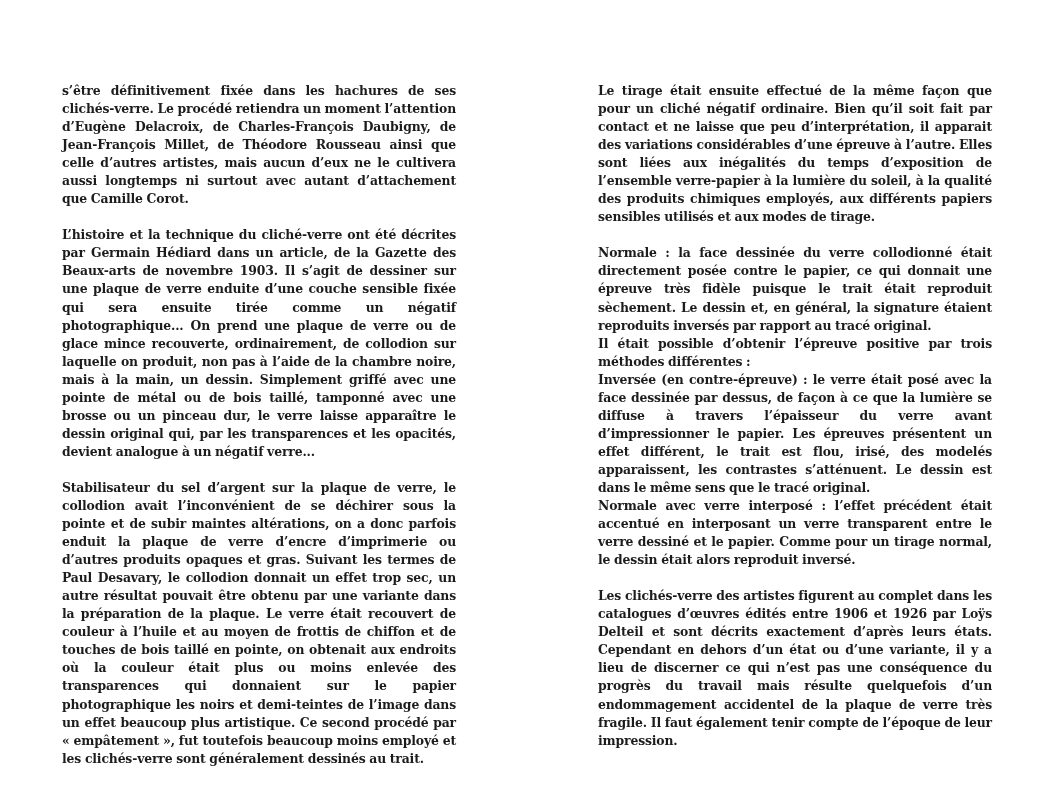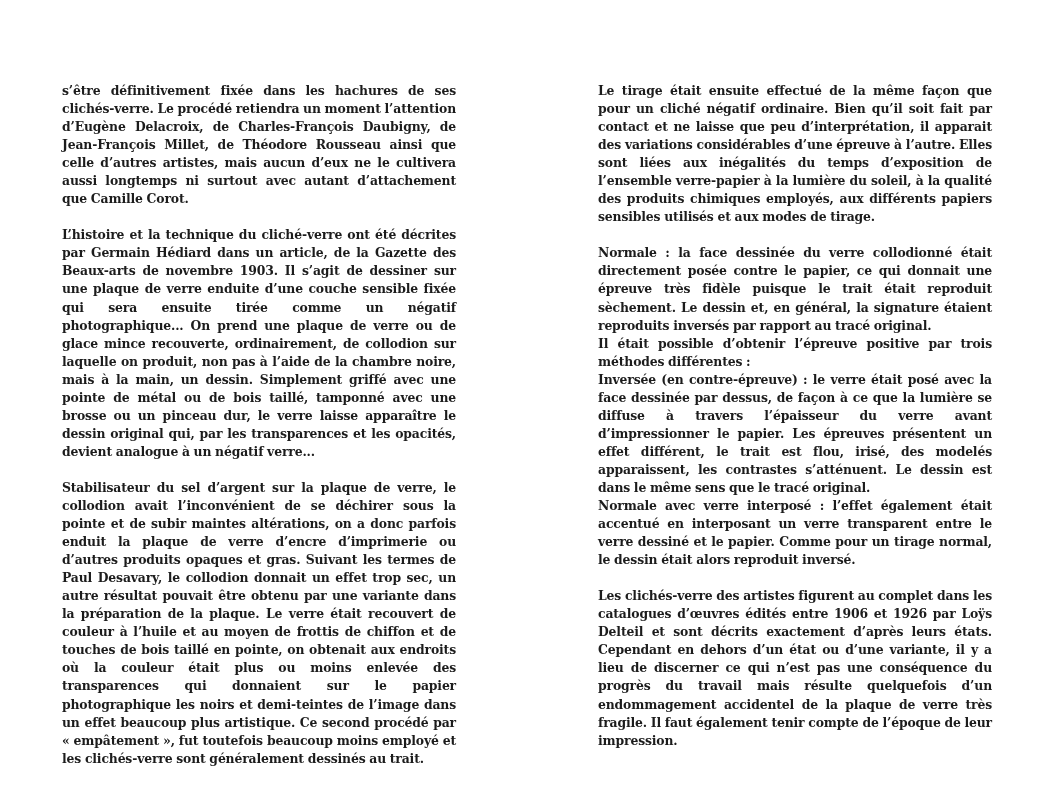--- a/index.html
+++ b/index.html
@@ -43,18 +43,18 @@
 </div>
 
 <div class="column right">
   <div class="para">
     <span class="line-group">Le tirage était ensuite effectué de la même façon que pour un cliché négatif ordinaire. Bien qu’il soit fait par contact et ne laisse que peu d’interprétation, il apparait des variations considérables d’une épreuve à l’autre. Elles sont liées aux inégalités du temps d’exposition de l’ensemble verre-papier à la lumière du soleil, à la qualité des produits chimiques employés, aux différents papiers sensibles utilisés et aux modes de tirage.</span>
   </div>
   <div class="para">
     <span class="line-group">Normale : la face dessinée du verre collodionné était directement posée contre le papier, ce qui donnait une épreuve très fidèle puisque le trait était reproduit sèchement. Le dessin et, en général, la signature étaient reproduits inversés par rapport au tracé original.</span>
     <span class="line-group">Il était possible d’obtenir l’épreuve positive par trois méthodes différentes :</span>
     <span class="line-group">Inversée (en contre-épreuve) : le verre était posé avec la face dessinée par dessus, de façon à ce que la lumière se diffuse à travers l’épaisseur du verre avant d’impressionner le papier. Les épreuves présentent un effet différent, le trait est flou, irisé, des modelés apparaissent, les contrastes s’atténuent. Le dessin est dans le même sens que le tracé original.</span>
-    <span class="line-group">Normale avec verre interposé : l’effet également était accentué en interposant un verre transparent entre le verre dessiné et le papier. Comme pour un tirage normal, le dessin était alors reproduit inversé.</span>
+    <span class="line-group">Normale avec verre interposé : l’effet précédent était accentué en interposant un verre transparent entre le verre dessiné et le papier. Comme pour un tirage normal, le dessin était alors reproduit inversé.</span>
   </div>
   <div class="para">
     <span class="line-group">Les clichés-verre des artistes figurent au complet dans les catalogues d’œuvres édités entre 1906 et 1926 par Loÿs Delteil et sont décrits exactement d’après leurs états. Cependant en dehors d’un état ou d’une variante, il y a lieu de discerner ce qui n’est pas une conséquence du progrès du travail mais résulte quelquefois d’un endommagement accidentel de la plaque de verre très fragile. Il faut également tenir compte de l’époque de leur impression.</span>
   </div>
 </div>
 
 </body></html>

